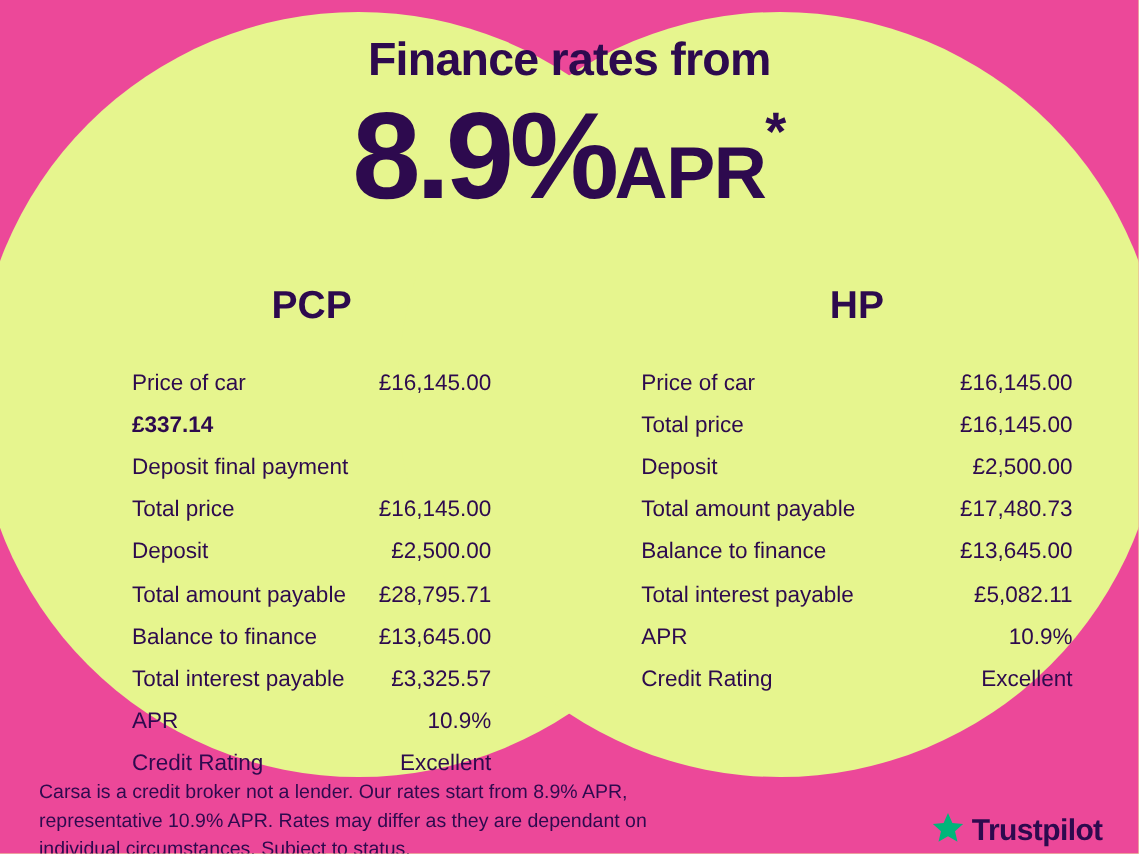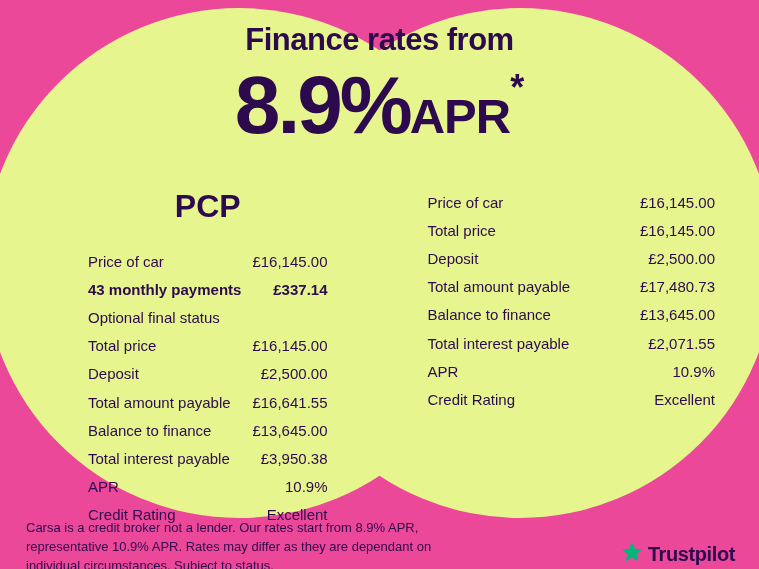--- a/index.html
+++ b/index.html
@@ -82,21 +82,21 @@
   .col {
     width: 50%;
     box-sizing: border-box;
   }
   .col-left { padding: 0 52px 0 88px; }
   .col-right { padding: 0 44px 0 48px; }
   .col-title {
     text-align: center;
     color: #2d0a4e;
     font-weight: bold;
-    font-size: 32px;
+    font-size: 26px;
     margin-bottom: 22px;
   }
   .row {
     display: flex;
     justify-content: space-between;
     align-items: baseline;
     color: #2d0a4e;
     font-size: 15px;
     padding: 5.6px 0;
   }
@@ -177,58 +177,58 @@
 
     <div class="columns">
       <div class="col col-left">
         <div class="col-title">PCP</div>
 
         <div class="row">
           <span class="label">Price of car</span>
           <span class="value">£16,145.00</span>
         </div>
         <div class="row bold">
-          <span class="label">43 monthly payments</span>
           <span class="value">£337.14</span>
         </div>
         <div class="row">
-          <span class="label">Optional final status</span>
+          <span class="label">Deposit final payment</span>
           <span class="value"></span>
         </div>
         <div class="row">
           <span class="label">Total price</span>
           <span class="value">£16,145.00</span>
         </div>
         <div class="row">
           <span class="label">Deposit</span>
           <span class="value">£2,500.00</span>
         </div>
         <div class="row">
           <span class="label">Total amount payable</span>
-          <span class="value">£16,641.55</span>
+          <span class="value">£28,795.71</span>
         </div>
         <div class="row">
           <span class="label">Balance to finance</span>
           <span class="value">£13,645.00</span>
         </div>
         <div class="row">
           <span class="label">Total interest payable</span>
-          <span class="value">£3,950.38</span>
+          <span class="value">£3,325.57</span>
         </div>
         <div class="row">
           <span class="label">APR</span>
           <span class="value">10.9%</span>
         </div>
         <div class="row">
           <span class="label">Credit Rating</span>
           <span class="value">Excellent</span>
         </div>
       </div>
 
       <div class="col col-right">
+        <div class="col-title">HP</div>
 
         <div class="row">
           <span class="label">Price of car</span>
           <span class="value">£16,145.00</span>
         </div>
         <div class="row">
           <span class="label">Total price</span>
           <span class="value">£16,145.00</span>
         </div>
         <div class="row">
@@ -238,21 +238,21 @@
         <div class="row">
           <span class="label">Total amount payable</span>
           <span class="value">£17,480.73</span>
         </div>
         <div class="row">
           <span class="label">Balance to finance</span>
           <span class="value">£13,645.00</span>
         </div>
         <div class="row">
           <span class="label">Total interest payable</span>
-          <span class="value">£2,071.55</span>
+          <span class="value">£5,082.11</span>
         </div>
         <div class="row">
           <span class="label">APR</span>
           <span class="value">10.9%</span>
         </div>
         <div class="row">
           <span class="label">Credit Rating</span>
           <span class="value">Excellent</span>
         </div>
       </div>

